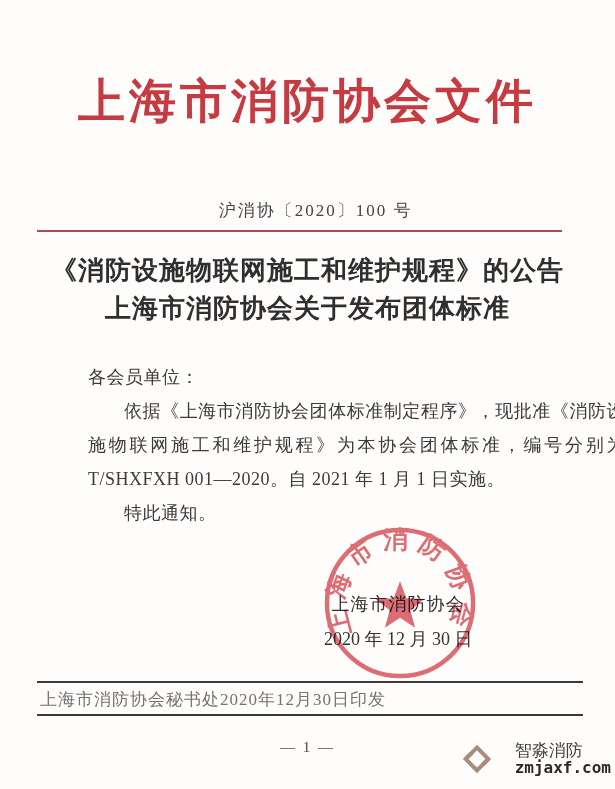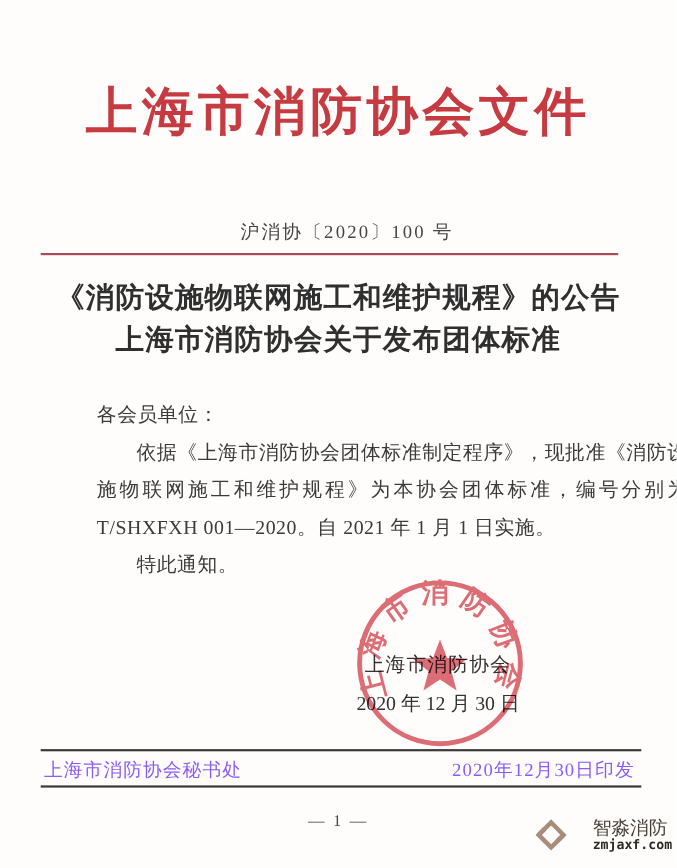--- a/index.html
+++ b/index.html
@@ -69,41 +69,41 @@
     z-index: 3; opacity: 0.85; mix-blend-mode: multiply;
     pointer-events: none;
   }
 
   
   .footer-rule { position: absolute; left: 37px; width: 546px; height: 2px; background: #3a3a3a; }
   .footer-rule.top { top: 681px; }
   .footer-rule.bottom { top: 714px; }
   .footer-row {
     position: absolute; top: 688px; left: 40px; width: 537px;
-    display: flex; justify-content: space-between;
-    font-size: 17px; color: #8b5cf6; letter-spacing: 1px;
+    display: flex; 
+    font-size: 17px; color: #737373; letter-spacing: 1px;
   }
   .page-num {
     position: absolute; top: 739px; left: 0; right: 0;
     text-align: center; font-size: 15px; color: #4a4a4a; letter-spacing: 2px;
   }
 
   
   .watermark {
     position: absolute; top: 742px; right: 4px;
     display: flex; align-items: center; gap: 21px;
   }
   .wm-icon { width: 34px; height: 34px; }
   .wm-text { display: flex; flex-direction: column; line-height: 1.05; }
   .wm-name {
     font-size: 17px; color: #474039;
     font-family: "Liberation Sans", sans-serif;
   }
   .wm-url {
-    font-size: 12px; font-weight: bold; color: #2d2a25;
+    font-size: 16px; font-weight: bold; color: #2d2a25;
     font-family: "DejaVu Sans Mono", monospace;
   }
 </style>
 </head>
 <body>
 
 <div class="page">
 
   <div class="org-title">上海市消防协会文件</div>
 

